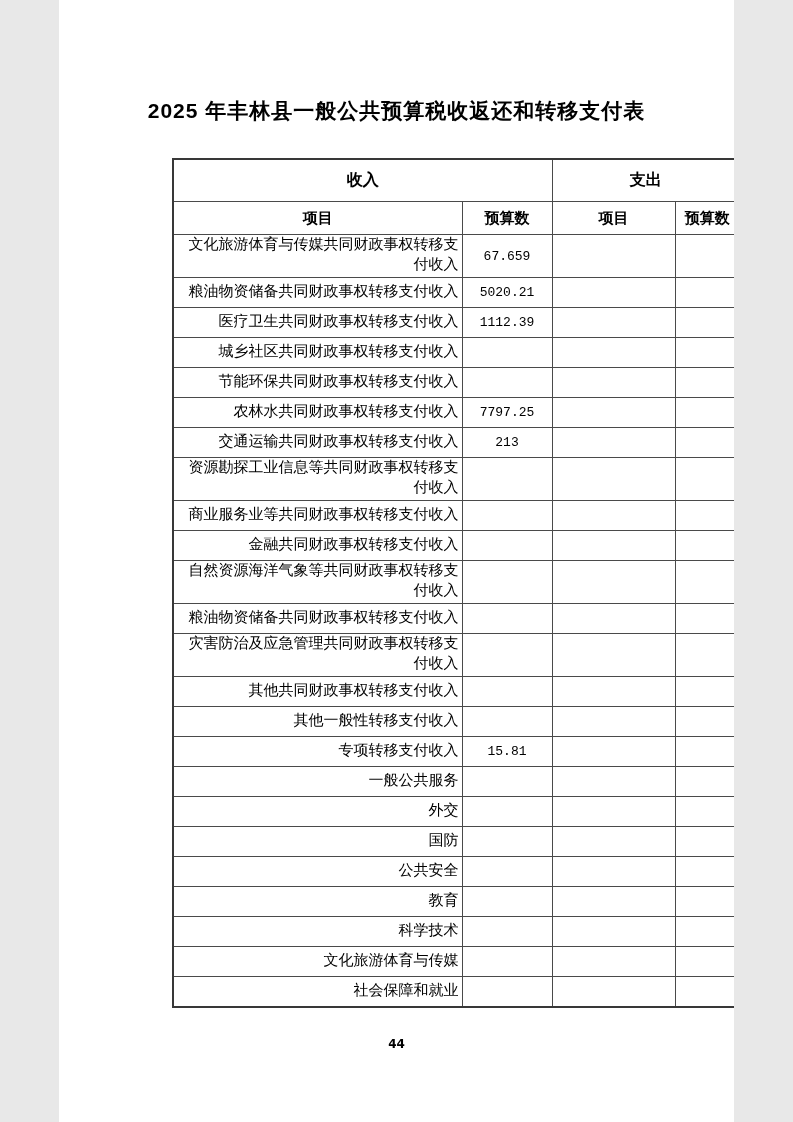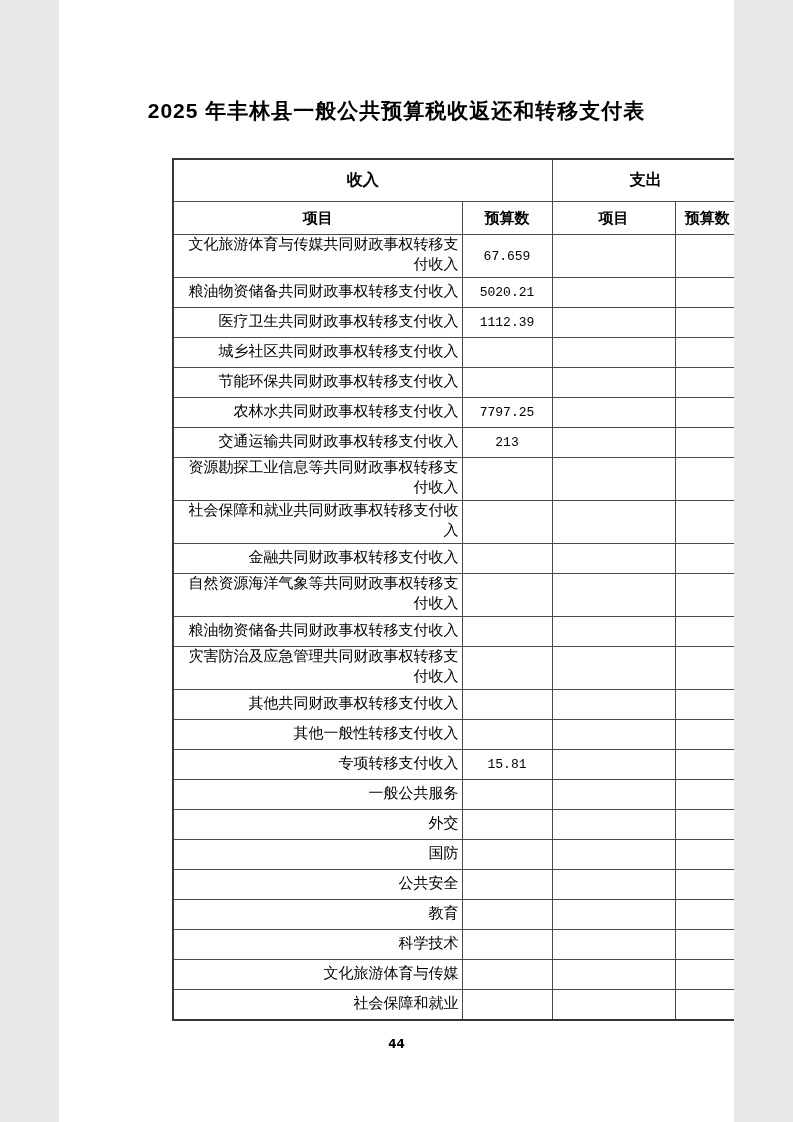--- a/index.html
+++ b/index.html
@@ -146,21 +146,21 @@
           <td class="exp-item-cell"></td>
           <td class="exp-value-cell"></td>
         </tr>
         <tr>
           <td class="label-cell lv2">资源勘探工业信息等共同财政事权转移支付收入</td>
           <td class="value-cell"></td>
           <td class="exp-item-cell"></td>
           <td class="exp-value-cell"></td>
         </tr>
         <tr>
-          <td class="label-cell lv2">社会保障和就业共同财政事权转移支付收入</td>
+          <td class="label-cell lv2">商业服务业等共同财政事权转移支付收入</td>
           <td class="value-cell"></td>
           <td class="exp-item-cell"></td>
           <td class="exp-value-cell"></td>
         </tr>
         <tr>
           <td class="label-cell lv2">金融共同财政事权转移支付收入</td>
           <td class="value-cell"></td>
           <td class="exp-item-cell"></td>
           <td class="exp-value-cell"></td>
         </tr>

